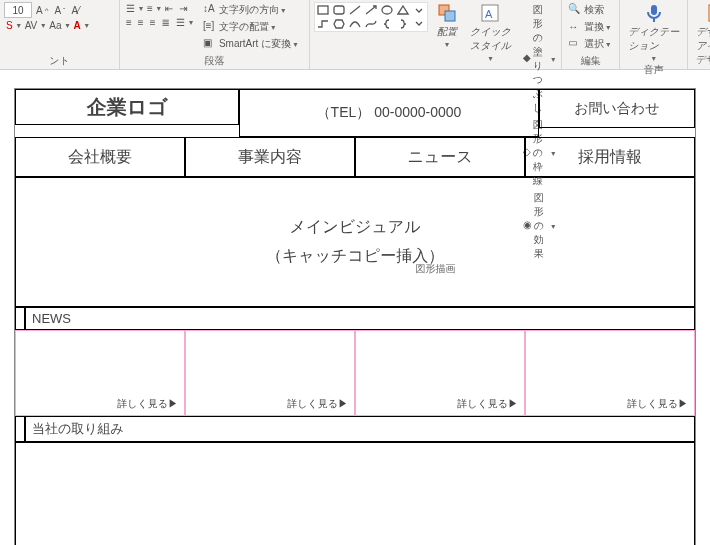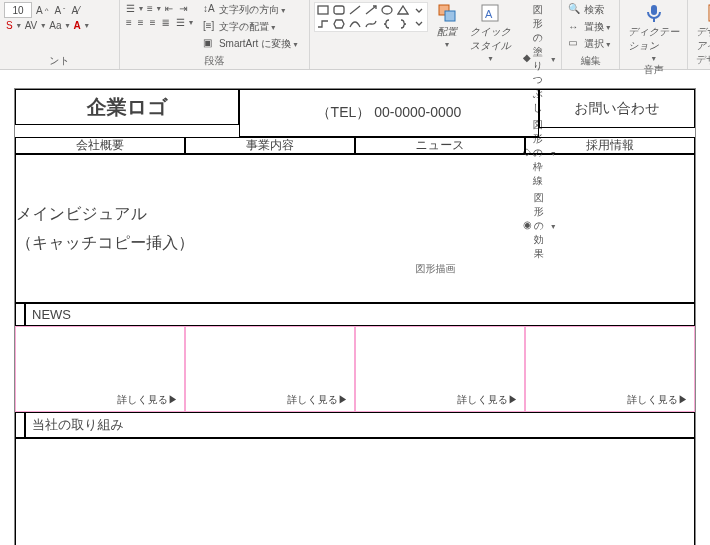--- a/index.html
+++ b/index.html
@@ -72,24 +72,24 @@
   }
   .hrow { display:flex; }
   .cell {
     border:1px solid #000;
     display:flex; align-items:center; justify-content:center;
     padding:4px;
   }
   .logo { flex: 0 0 33%; font-size:20px; font-weight:bold; height:36px; }
   .tel { flex: 1; font-size:14px; height:48px; }
   .contact { flex:0 0 23%; font-size:14px; height:39px; }
-  .nav .cell { flex:1; font-size:12px; height:17px; }
+  .nav .cell { flex:1; font-size:16px; height:40px; }
   .visual {
-    border:1px solid #000; height:149px;
-    display:flex; flex-direction:column; justify-content:center;
+    border:1px solid #000; height:130px;
+    display:flex; flex-direction:column; align-items:center; justify-content:center;
     font-size:16px; gap:8px;
   }
   .barsec { display:flex; }
   .bar-mark { width:10px; border:1px solid #000; background:#fff; }
   .bar-title { flex:1; border:1px solid #000; padding:3px 6px; font-size:13px; text-align:left; }
   .cards { display:flex; }
   .card { flex:1; border:1px solid #f9a8d4; height:86px; position:relative; }
   .more {
     position:absolute; right:6px; bottom:4px; font-size:10px;
   }

